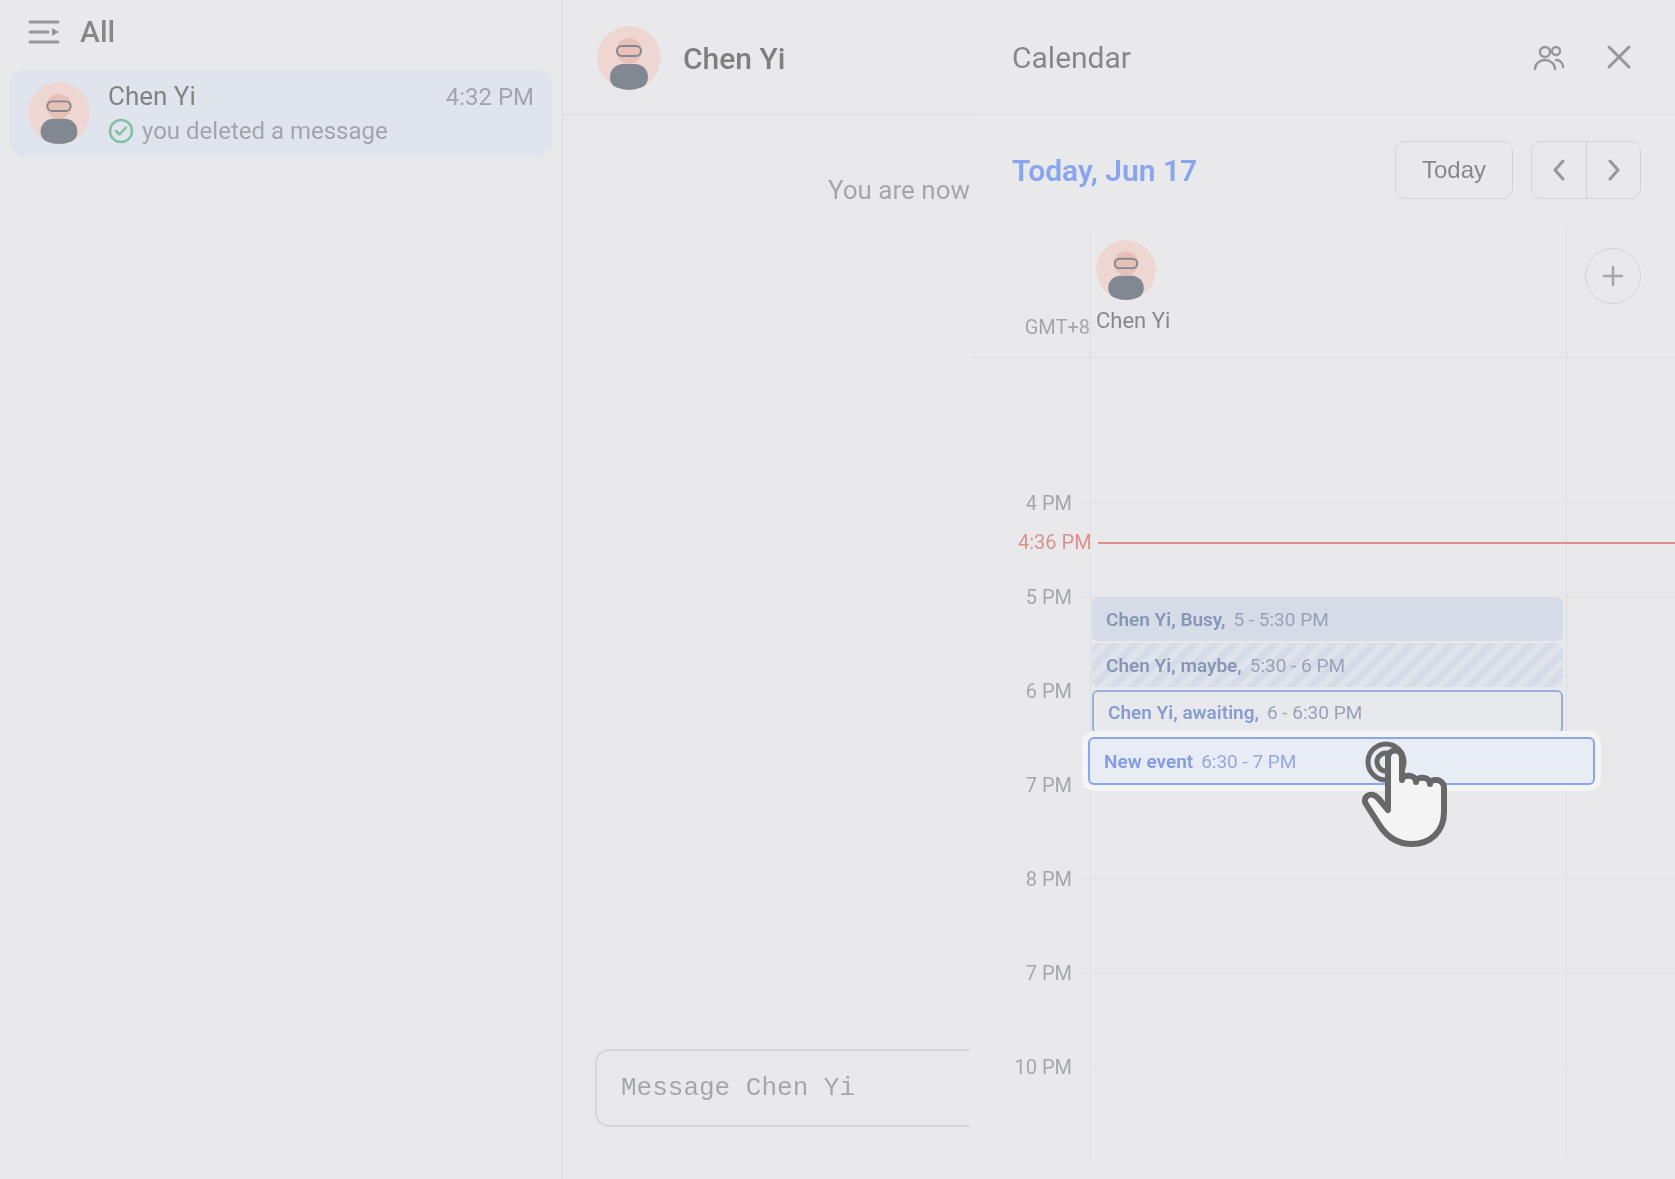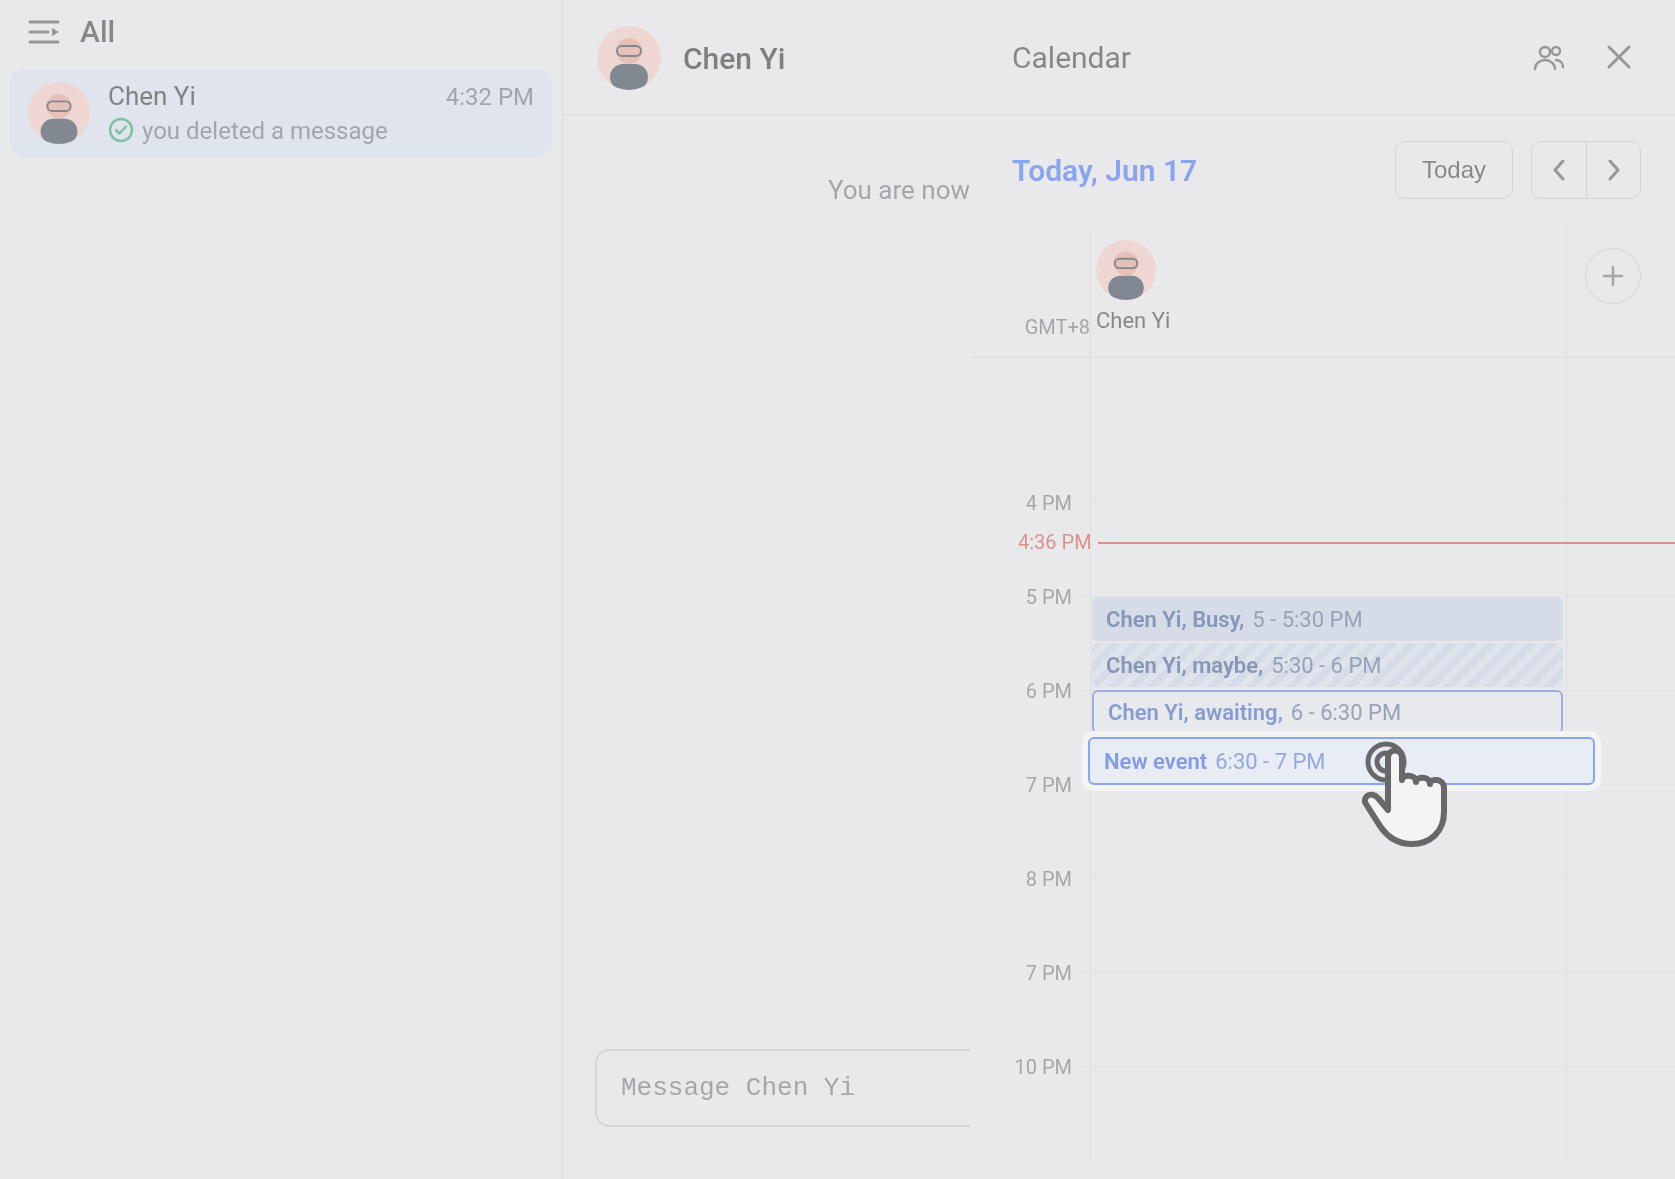--- a/index.html
+++ b/index.html
@@ -58,20 +58,21 @@
   .chat-item .name {
     font-size: 26px;
     color: #313131;
   }
   .chat-item .time {
     font-size: 24px;
     color: #6b6f76;
   }
   .chat-item .row2 {
     display: flex;
+    align-items: center;
     gap: 8px;
     font-size: 24px;
     color: #6b6f76;
   }
   .chat-item .status-circle {
     width: 26px; height: 26px;
     flex: 0 0 auto;
     display:flex;align-items:center;justify-content:center;
   }
 
@@ -290,21 +291,21 @@
   }
 
   .event {
     position:absolute;
     left: 122px; right: 112px;
     height: 44px;
     border-radius: 6px;
     display:flex;
     align-items:center;
     padding: 0 14px;
-    font-size: 22px;
+    font-size: 19px;
     gap: 8px;
     cursor:pointer;
   }
   .event .title { color:#37548f; font-weight:600; }
   .event .time  { color:#586a8f; font-weight:400; }
   .ev-busy { background: #c7d1e6; }
   .ev-maybe {
     background: repeating-linear-gradient(135deg,#c7d1e6,#c7d1e6 7px,#d9e0ef 7px,#d9e0ef 14px);
   }
   .ev-await {

